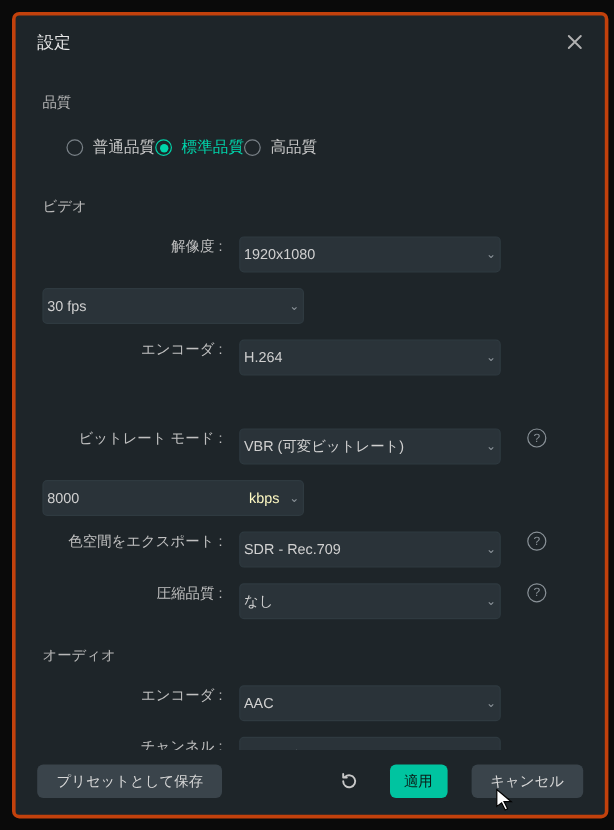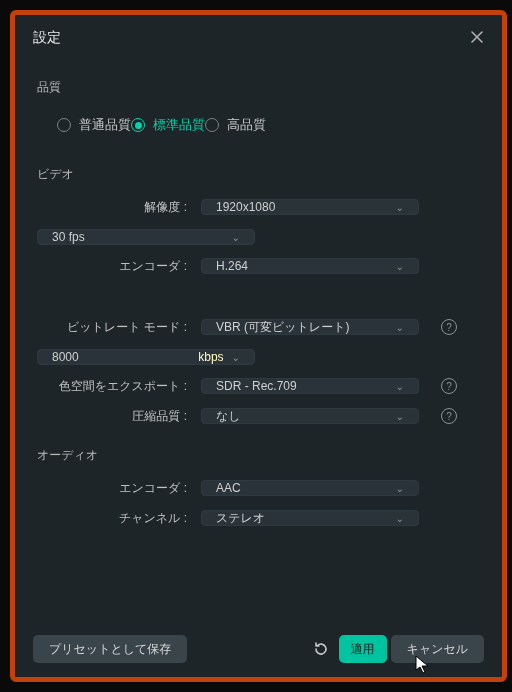--- a/index.html
+++ b/index.html
@@ -13,21 +13,21 @@
     overflow: hidden;
   }
   .dialog {
     position: absolute;
     left: 10px;
     top: 10px;
     right: 5px;
     bottom: 10px;
     background: #1e2529;
     border-radius: 6px;
-    border: 5px solid #c2410c;
+    border: 3px solid #c2410c;
     display: flex;
     flex-direction: column;
   }
   .header {
     display: flex;
     justify-content: space-between;
     align-items: center;
     padding: 14px 18px 10px 18px;
   }
   .title {
@@ -98,25 +98,25 @@
     font-size: 12px;
     color: #c0c0c0;
   }
   .colon::after { content: " :"; }
   .select {
     flex: 1;
     max-width: 218px;
     background: #2a3339;
     border: 1px solid #2f3a40;
     border-radius: 4px;
-    height: 16px;
+    height: 30px;
     display: flex;
     align-items: center;
     justify-content: space-between;
-    padding: 0 14px;
+    padding: 0 3px;
     cursor: pointer;
     font-size: 12px;
     color: #d0d0d0;
   }
   .select .chev { color: #8a9298; font-size: 10px; pointer-events:none; }
   .units { color: #fef9c3; font-size: 12px; margin-left:auto; }
   .help {
     width: 16px;
     height: 16px;
     border: 1.3px solid #8a9298;
@@ -128,21 +128,21 @@
     font-size: 10px;
     cursor: pointer;
     margin-left: 8px;
     flex-shrink: 0;
   }
   .spacer-row { height: 18px; }
   .footer {
     display: flex;
     align-items: center;
     padding: 12px 18px 14px 18px;
-    gap: 4px;
+    gap: 20px;
   }
   .btn {
     height: 28px;
     border-radius: 5px;
     border: none;
     font-size: 12px;
     cursor: pointer;
     padding: 0 16px;
     display: flex;
     align-items: center;

